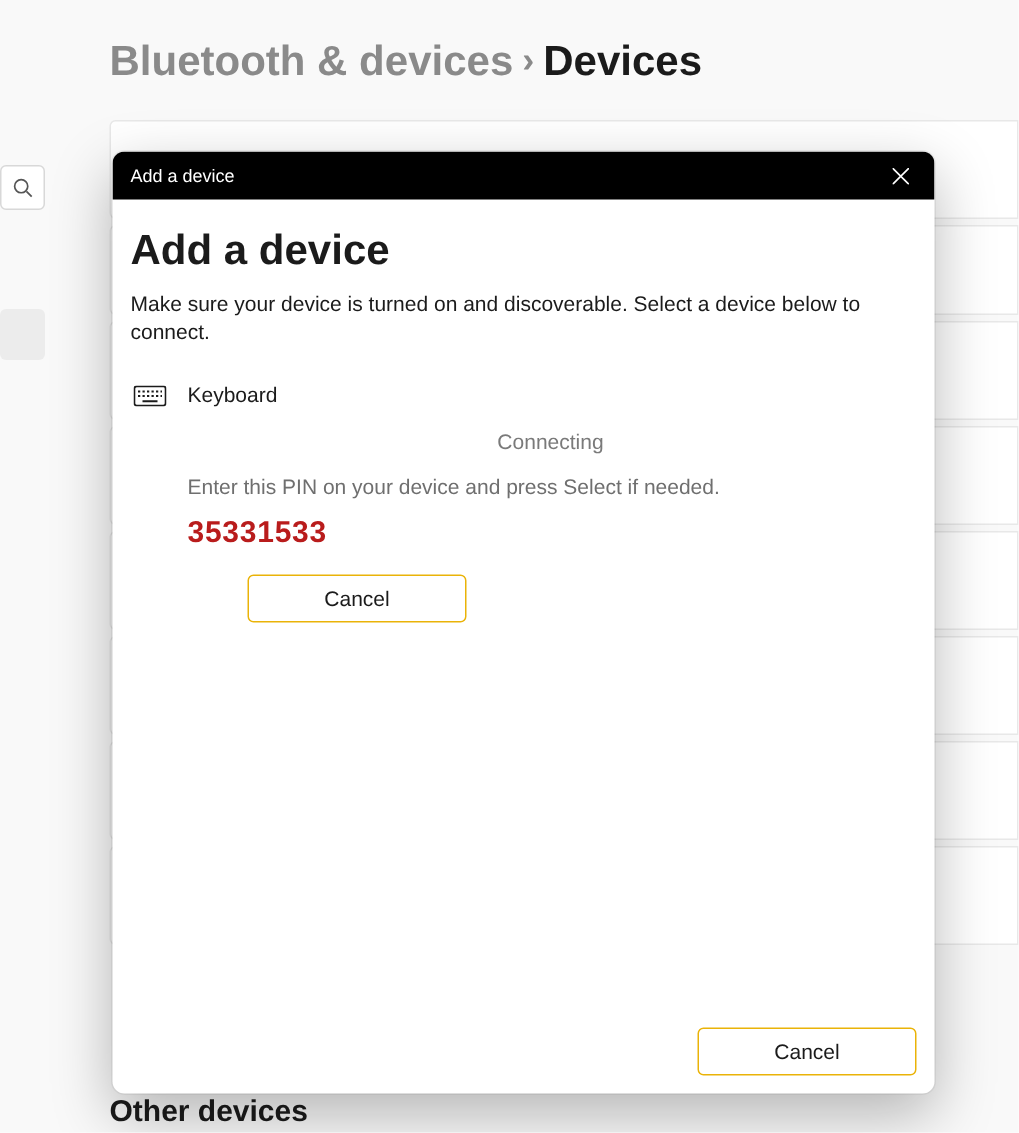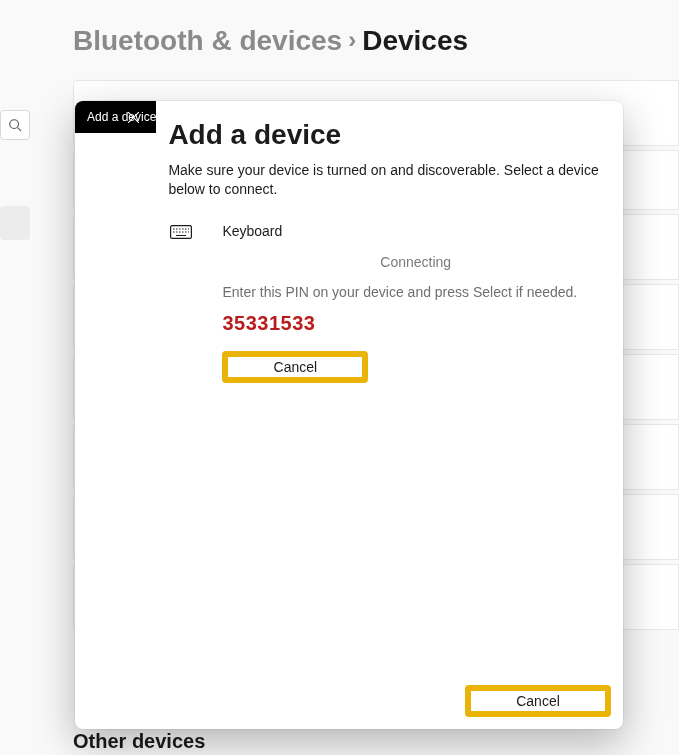--- a/index.html
+++ b/index.html
@@ -101,20 +101,21 @@
     .dialog {
       position: absolute;
       left: 75px;
       top: 101px;
       width: 548px;
       height: 628px;
       background: #ffffff;
       border-radius: 8px;
       box-shadow: 0 14px 40px rgba(0,0,0,.28), 0 0 0 1px rgba(0,0,0,.05);
       display: flex;
+      flex-direction: column;
       overflow: hidden;
     }
 
     .titlebar {
       height: 32px;
       background: #000000;
       color: #ffffff;
       display: flex;
       align-items: center;
       padding-left: 12px;
@@ -150,21 +151,21 @@
     .dlg-subtext {
       font-size: 14px;
       color: #1b1b1b;
       line-height: 1.35;
       max-width: 500px;
       margin-bottom: 20px;
     }
 
     .device-row {
       display: flex;
-      gap: 28px;
+      gap: 12px;
       padding: 4px 2px 8px 2px;
     }
     .device-icon {
       width: 24px;
       padding-top: 2px;
       color: #1b1b1b;
       flex-shrink: 0;
     }
     .device-info { flex: 1; }
     .device-name {
@@ -190,26 +191,27 @@
       letter-spacing: .5px;
     }
 
     .btn {
       height: 32px;
       min-width: 146px;
       padding: 0 20px;
       font-size: 14px;
       color: #1b1b1b;
       background: #ffffff;
-      border: 6px solid #eab308;
+      border: 1px solid #eab308;
       border-radius: 4px;
       cursor: pointer;
       display: inline-flex;
       align-items: center;
       justify-content: center;
+      margin-left: 40px;
     }
 
     .device-cancel {
       margin-top: 16px;
     }
 
     .footer-cancel {
       position: absolute;
       right: 12px;
       bottom: 12px;

